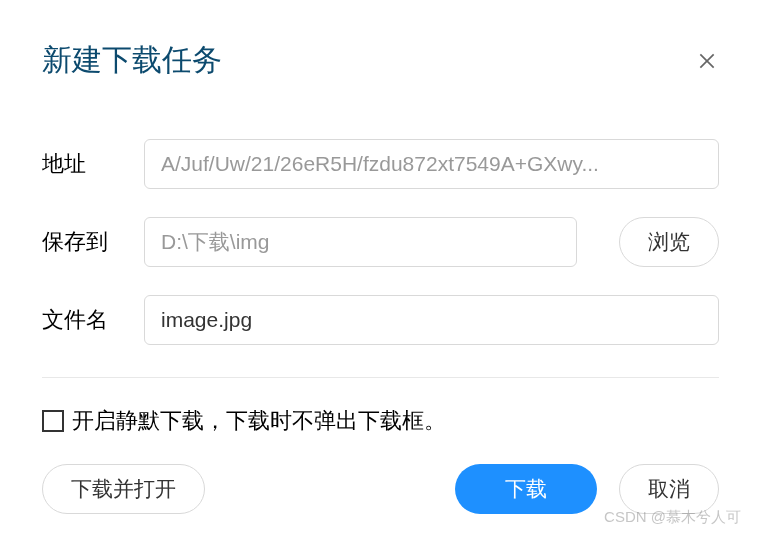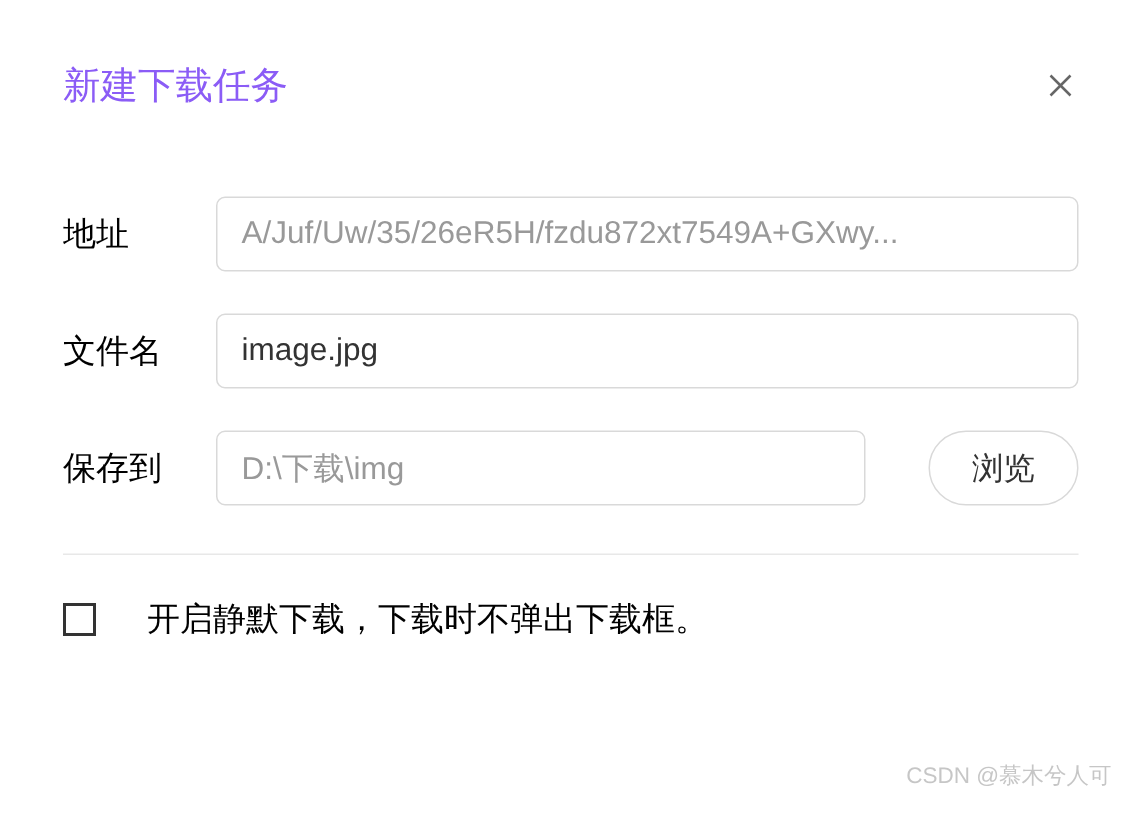--- a/index.html
+++ b/index.html
@@ -19,22 +19,22 @@
       width: 100%;
       height: 100%;
     }
     .header {
       display: flex;
       justify-content: space-between;
       align-items: center;
       margin-bottom: 58px;
     }
     .title {
-      font-size: 25px;
-      color: #8b5cf6;
+      font-size: 30px;
+      color: #0c4a6e;
       font-weight: 400;
     }
     .close-btn {
       cursor: pointer;
       width: 24px;
       height: 24px;
       display: flex;
       align-items: center;
       justify-content: center;
       color: #666;
@@ -85,21 +85,21 @@
       margin-left: 12px;
     }
     .divider {
       border: none;
       border-top: 1px solid #e8e8e8;
       margin: 32px 0 28px 0;
     }
     .checkbox-row {
       display: flex;
       align-items: center;
-      gap: 34px;
+      gap: 8px;
       margin-bottom: 28px;
     }
     .checkbox {
       width: 22px;
       height: 22px;
       border: 2px solid #333;
       cursor: pointer;
       flex-shrink: 0;
     }
     .checkbox-label {
@@ -153,36 +153,42 @@
     <div class="close-btn">
       <svg viewBox="0 0 24 24" fill="none" stroke="currentColor" stroke-width="2">
         <line x1="4" y1="4" x2="20" y2="20"></line>
         <line x1="20" y1="4" x2="4" y2="20"></line>
       </svg>
     </div>
   </div>
 
   <div class="form-row">
     <div class="label">地址</div>
-    <div class="input-field input-readonly">A/Juf/Uw/35/26eR5H/fzdu872xt7549A+GXwy...</div>
-  </div>
-
-  <div class="form-row">
-    <div class="label">文件名</div>
-    <input type="text" class="input-field" value="image.jpg" style="">
+    <div class="input-field input-readonly">A/Juf/Uw/21/26eR5H/fzdu872xt7549A+GXwy...</div>
   </div>
 
   <div class="form-row">
     <div class="label">保存到</div>
     <div class="input-field input-readonly">D:\下载\img</div>
     <button class="browse-btn">浏览</button>
+  </div>
+
+  <div class="form-row">
+    <div class="label">文件名</div>
+    <input type="text" class="input-field" value="image.jpg" style="">
   </div>
 
   <hr class="divider">
 
   <div class="checkbox-row">
     <div class="checkbox"></div>
     <div class="checkbox-label">开启静默下载，下载时不弹出下载框。</div>
   </div>
 
+  <div class="button-row">
+    <button class="btn btn-secondary">下载并打开</button>
+    <div class="spacer"></div>
+    <button class="btn btn-primary">下载</button>
+    <button class="btn btn-secondary">取消</button>
+  </div>
 </div>
 
 <div class="watermark">CSDN @慕木兮人可</div>
 
 </body></html>

